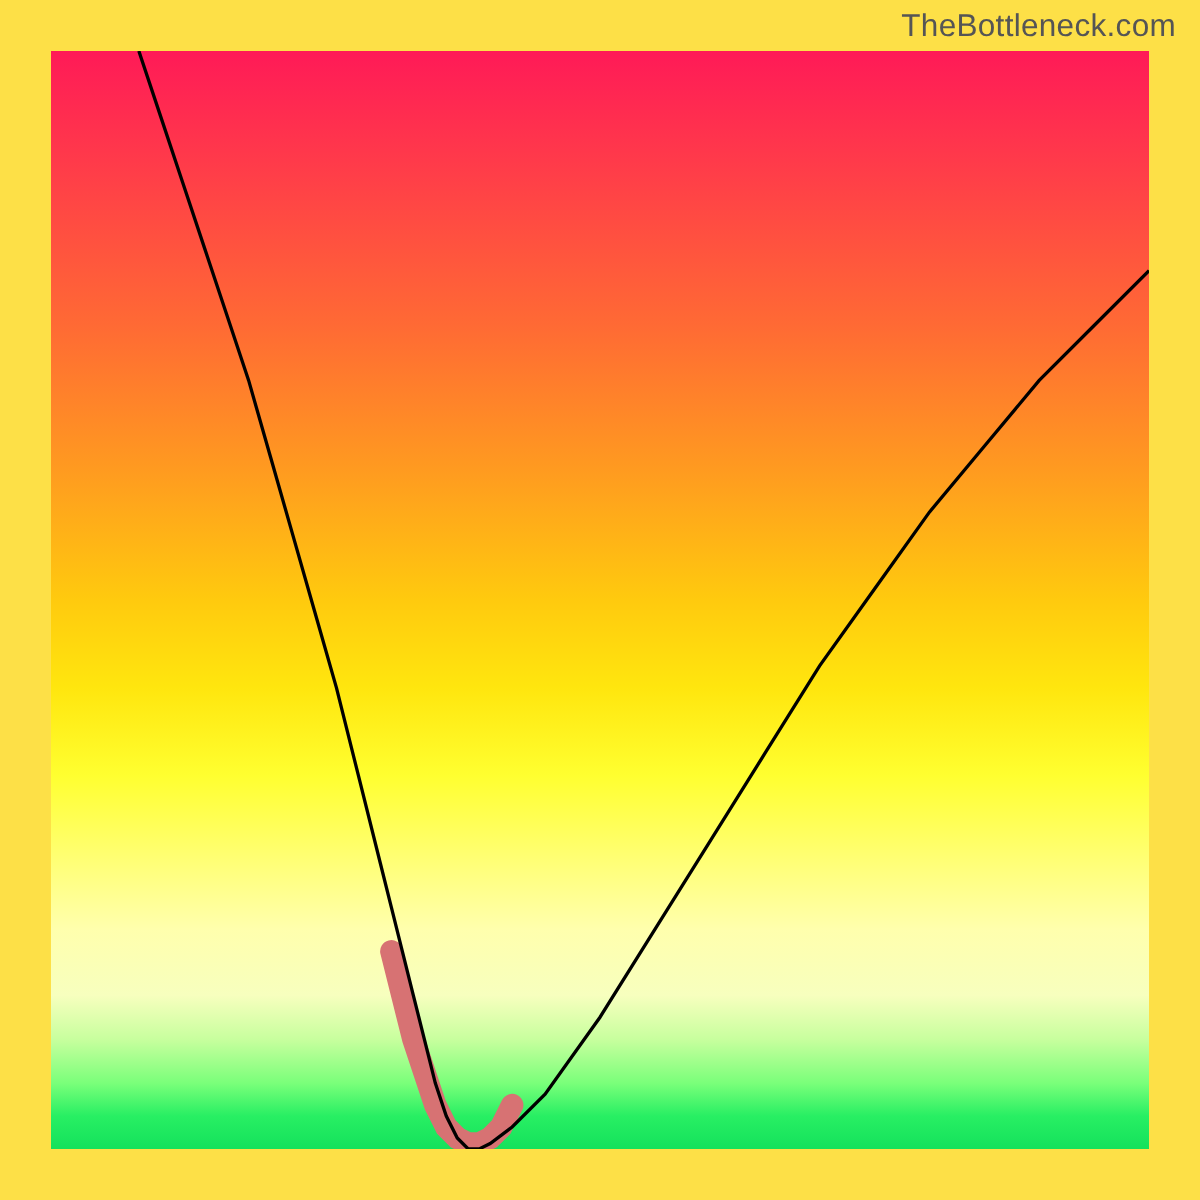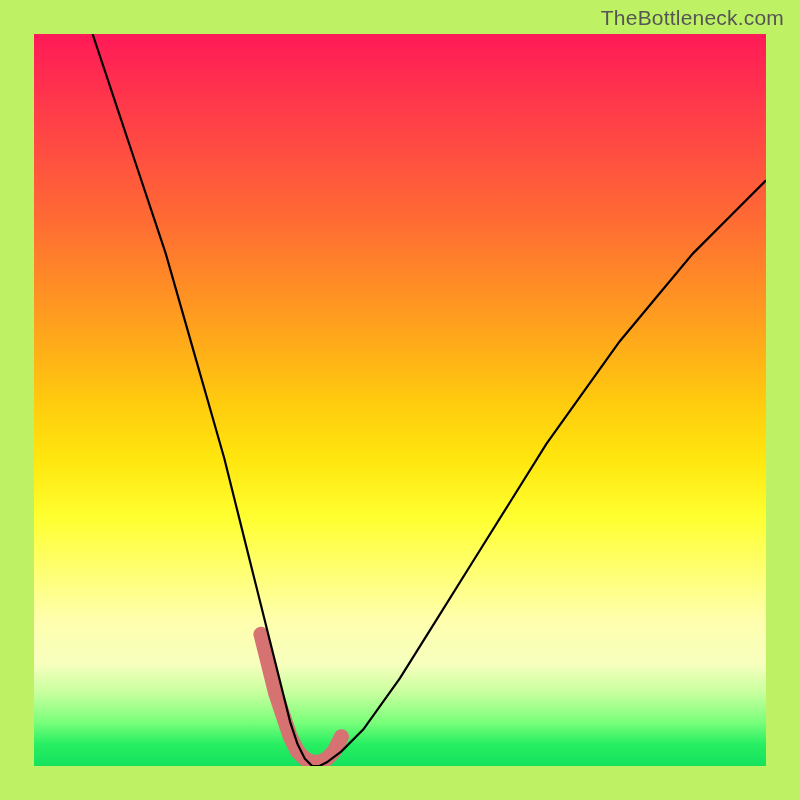--- a/index.html
+++ b/index.html
@@ -7,21 +7,21 @@
     padding: 0;
     width: 800px;
     height: 800px;
     background: #000;
     position: relative;
     font-family: Arial, sans-serif;
   }
   .frame {
     position: absolute;
     inset: 0;
-    background: #bef264;
+    background: #fde047;
     padding-left: 30px;
   }
   .plot-area {
     position: absolute;
     left: 34px;
     top: 34px;
     width: 732px;
     height: 732px;
     background: linear-gradient(to bottom,
       #ff1a57 0%,

